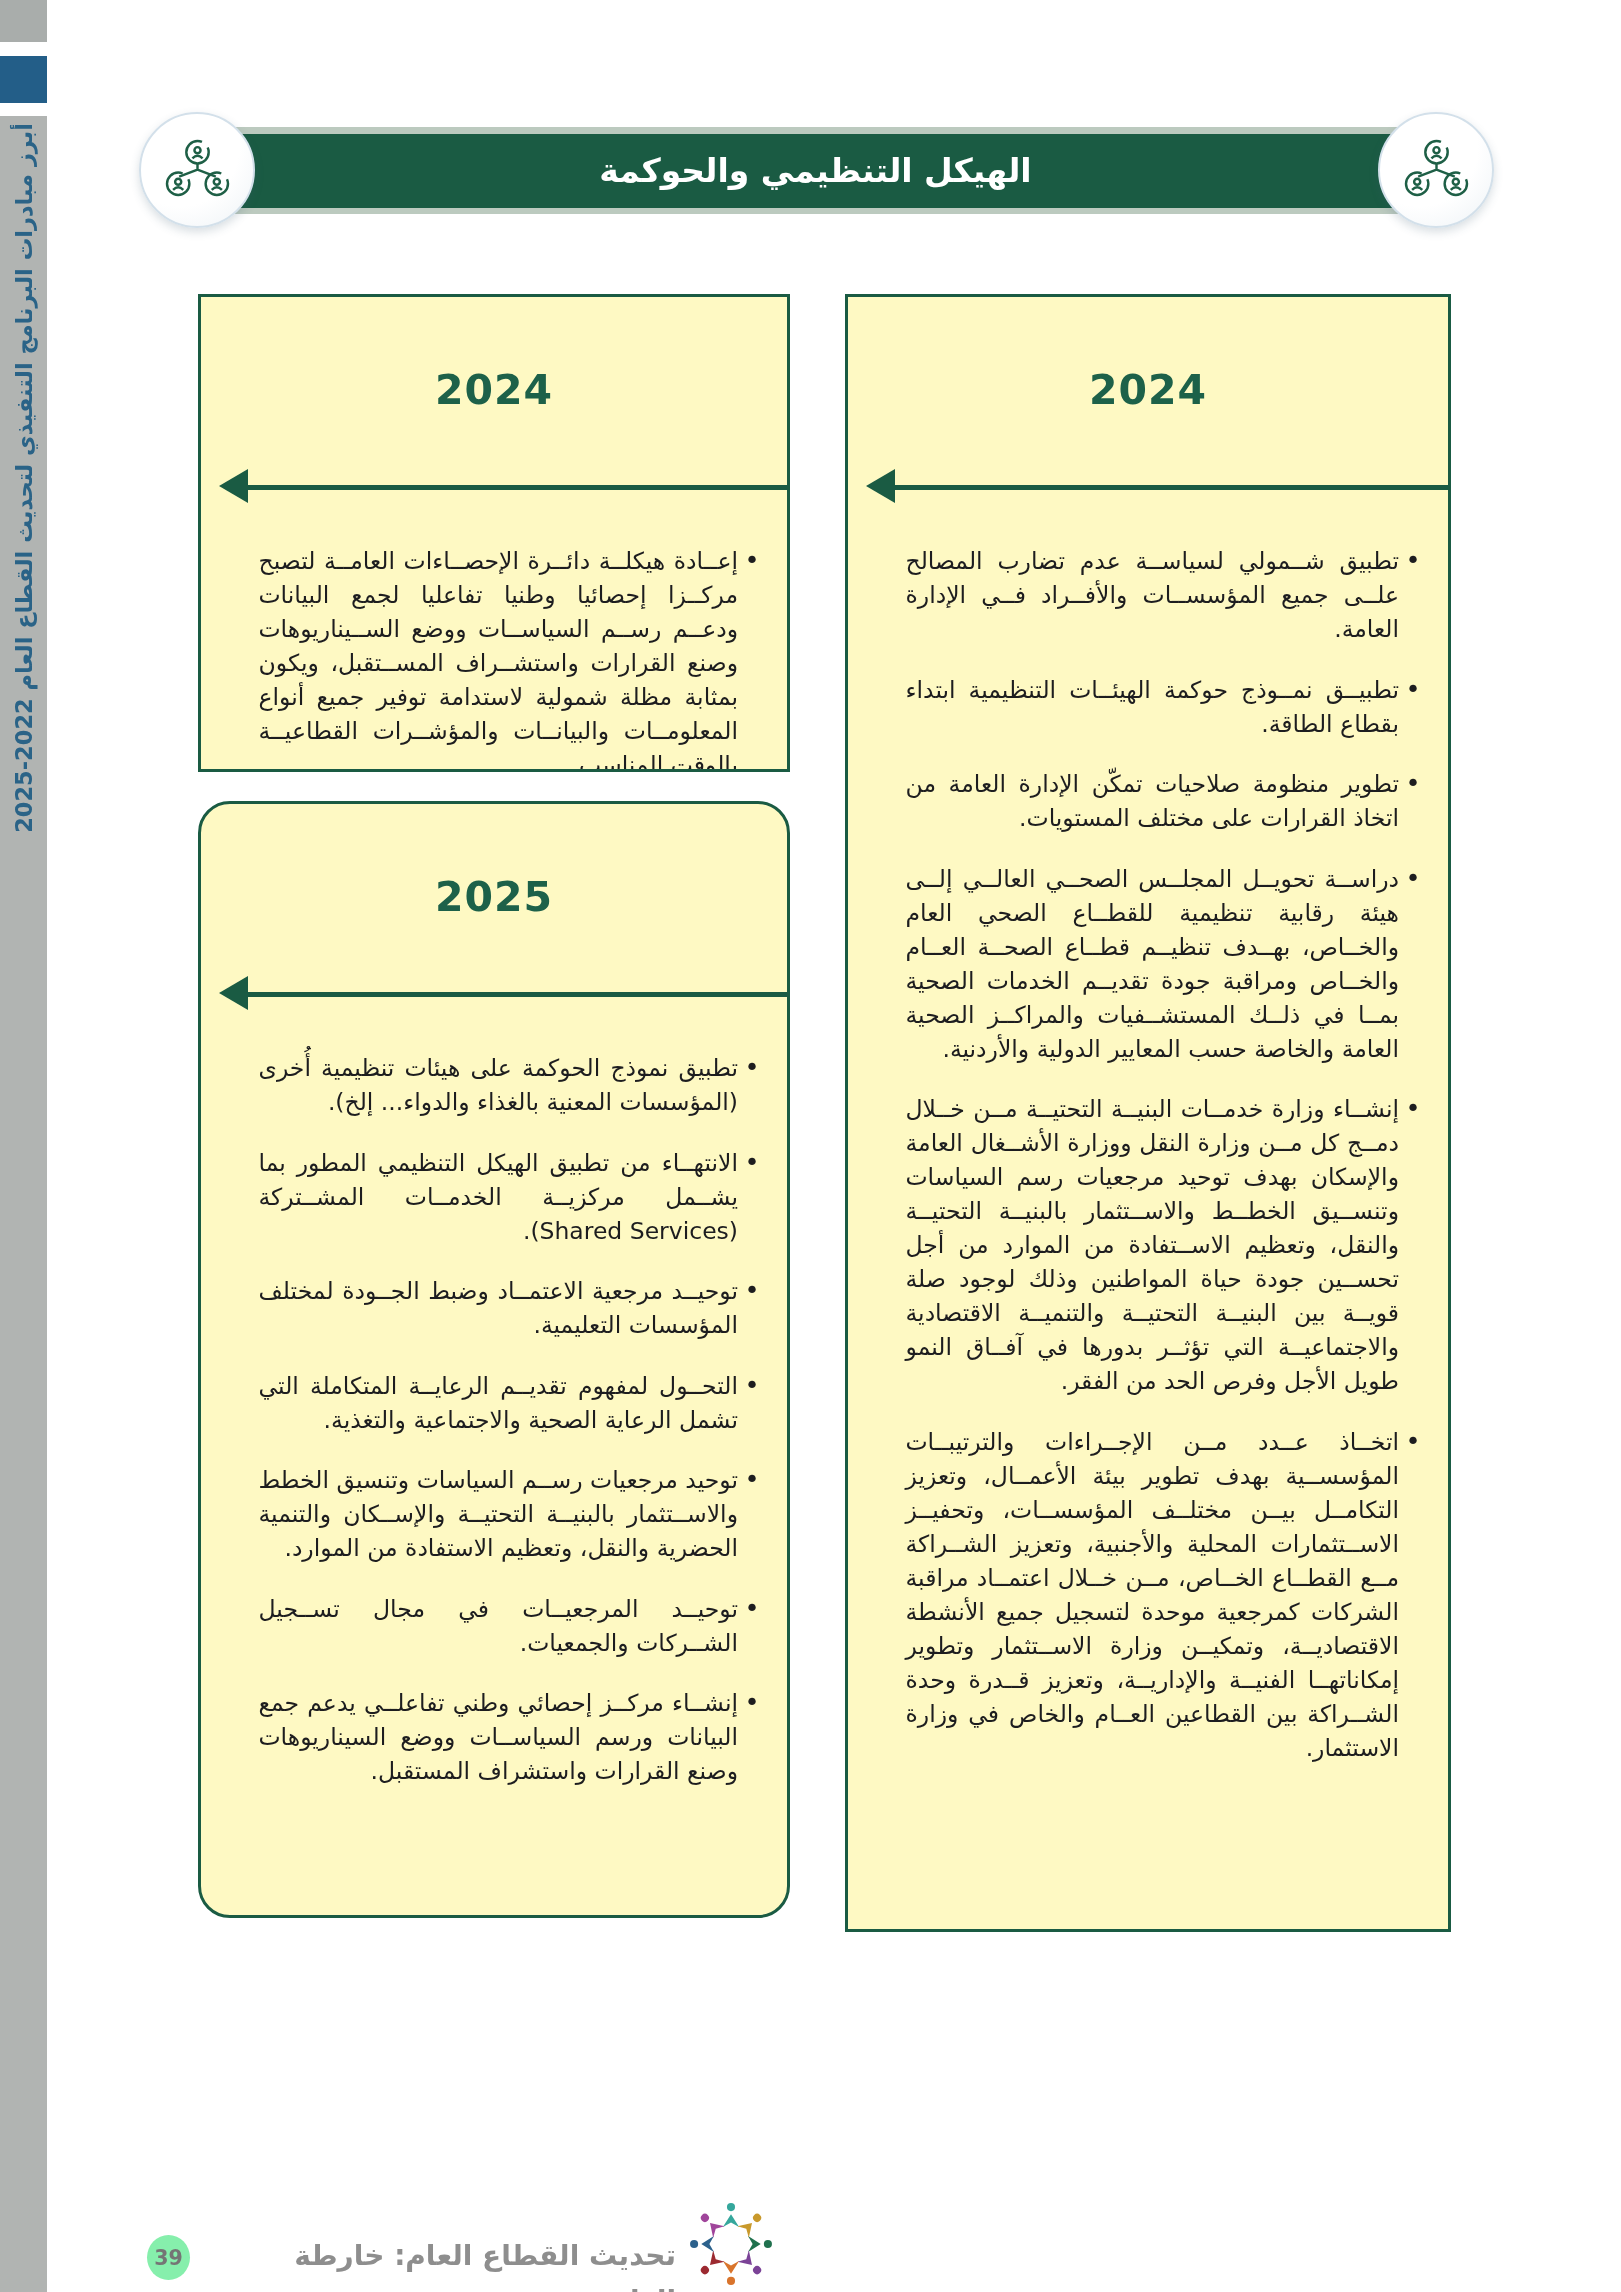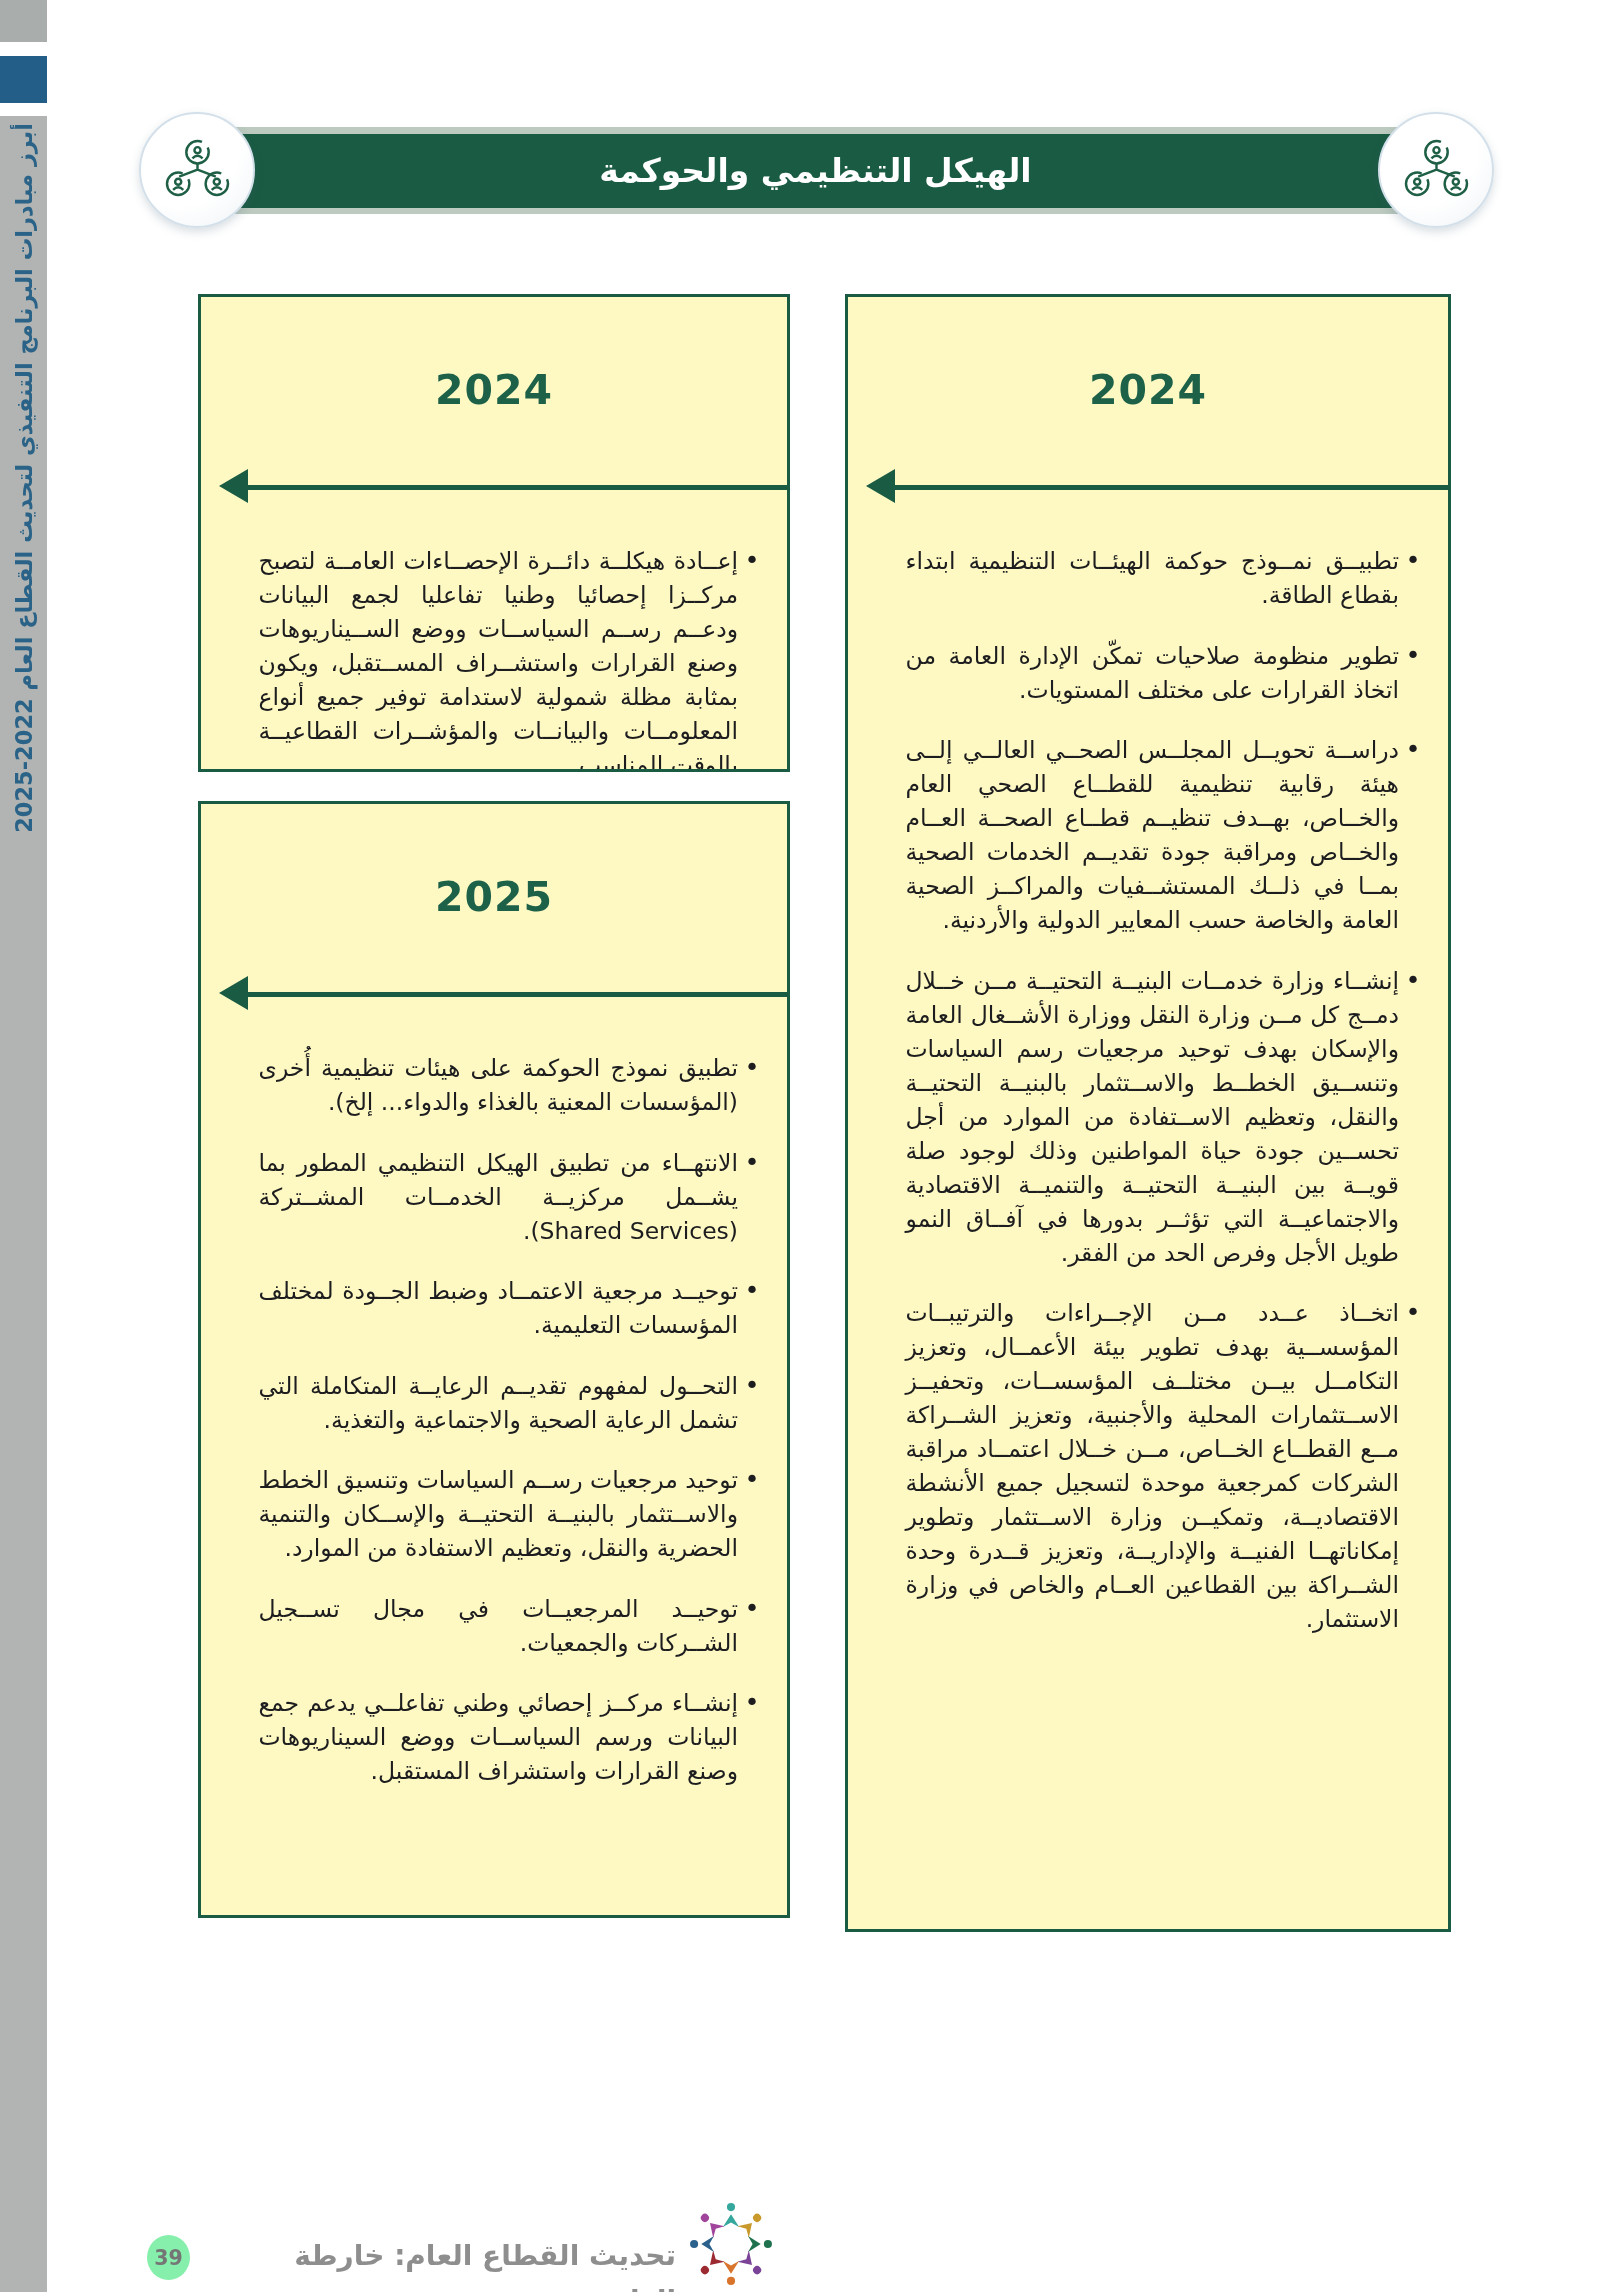--- a/index.html
+++ b/index.html
@@ -22,21 +22,21 @@
   .hdr-circle{position:absolute;top:112px;width:112px;height:112px;border-radius:50%;
         background:radial-gradient(circle at 35% 30%, #ffffff 55%, #edf2f6);
         border:2.9px solid #d3e0ea;box-shadow:0 3.9px 9.8px rgba(60,90,110,.20);
         display:flex;align-items:center;justify-content:center;}
   .hdr-circle.left{left:139px;}
   .hdr-circle.right{left:1378px;}
 
   
   .tbox{position:absolute;background:#fef9c3;border:3.9px solid #1a5b43;overflow:hidden;}
   .tbox-left-2024{left:198px;top:294px;width:586px;height:472px;}
-  .tbox-left-2025{left:198px;top:801px;width:586px;height:1111px;}
+  .tbox-left-2025{left:198px;top:801px;width:586px;height:1111px;border-radius:32px;}
   .tbox-right-2024{left:845px;top:294px;width:600px;height:1632px;}
   .year{position:absolute;top:69px;left:0;right:0;text-align:center;
         color:#1d6149;font-size:41px;font-weight:bold;letter-spacing:1px;}
   .t-arrow{position:absolute;top:188px;left:47px;right:0;height:4.9px;background:#1a5b43;}
   .t-arrow::before{content:"";position:absolute;left:-29px;top:-15.7px;width:0;height:0;
         border-top:17.6px solid transparent;border-bottom:17.6px solid transparent;
         border-right:29px solid #1a5b43;}
   .bullets{position:absolute;top:247px;left:25.5px;right:27.4px;direction:rtl;
         color:#1d1d1f;font-size:23.5px;line-height:34px;margin-left:32px;}
   .bullet{position:relative;padding-right:21.6px;margin-bottom:26.5px;text-align:justify;}
@@ -121,20 +121,21 @@
         <div class="bullet">توحيد مرجعيات رســم السياسات وتنسيق الخطط والاســتثمار بالبنيــة التحتيــة والإســكان والتنمية الحضرية والنقل، وتعظيم الاستفادة من الموارد.</div>
         <div class="bullet">توحيــد المرجعيــات في مجال تســجيل الشــركات والجمعيات.</div>
         <div class="bullet">إنشــاء مركــز إحصائي وطني تفاعلــي يدعم جمع البيانات ورسم السياســات ووضع السيناريوهات وصنع القرارات واستشراف المستقبل.</div>
       </div>
   </div>
 
   <div class="tbox tbox-right-2024">
     <div class="year">2024</div>
     <div class="t-arrow"></div>
     <div class="bullets">
+        <div class="bullet">تطبيق شــمولي لسياســة عدم تضارب المصالح علــى جميع المؤسســات والأفــراد فــي الإدارة العامة.</div>
         <div class="bullet">تطبيــق نمــوذج حوكمة الهيئــات التنظيمية ابتداء بقطاع الطاقة.</div>
         <div class="bullet">تطوير منظومة صلاحيات تمكّن الإدارة العامة من اتخاذ القرارات على مختلف المستويات.</div>
         <div class="bullet">دراســة تحويــل المجلــس الصحــي العالــي إلــى هيئة رقابية تنظيمية للقطــاع الصحي العام والخــاص، بهــدف تنظيــم قطــاع الصحــة العــام والخــاص ومراقبة جودة تقديــم الخدمات الصحية بمــا في ذلــك المستشــفيات والمراكــز الصحية العامة والخاصة حسب المعايير الدولية والأردنية.</div>
         <div class="bullet">إنشــاء وزارة خدمــات البنيــة التحتيــة مــن خــلال دمــج كل مــن وزارة النقل ووزارة الأشــغال العامة والإسكان بهدف توحيد مرجعيات رسم السياسات وتنســيق الخطــط والاســتثمار بالبنيــة التحتيــة والنقل، وتعظيم الاســتفادة من الموارد من أجل تحســين جودة حياة المواطنين وذلك لوجود صلة قويــة بين البنيــة التحتيــة والتنميــة الاقتصادية والاجتماعيــة التي تؤثــر بدورها في آفــاق النمو طويل الأجل وفرص الحد من الفقر.</div>
         <div class="bullet">اتخــاذ عــدد مــن الإجــراءات والترتيبــات المؤسســية بهدف تطوير بيئة الأعمــال، وتعزيز التكامــل بيــن مختلــف المؤسســات، وتحفيــز الاســتثمارات المحلية والأجنبية، وتعزيز الشــراكة مــع القطــاع الخــاص، مــن خــلال اعتمــاد مراقبة الشركات كمرجعية موحدة لتسجيل جميع الأنشطة الاقتصاديــة، وتمكيــن وزارة الاســتثمار وتطوير إمكاناتهــا الفنيــة والإداريــة، وتعزيز قــدرة وحدة الشــراكة بين القطاعين العــام والخاص في وزارة الاستثمار.</div>
       </div>
   </div>
 
   <div class="page-badge">39</div>
   <div class="footer-title">تحديث القطاع العام: خارطة الطريق</div>

